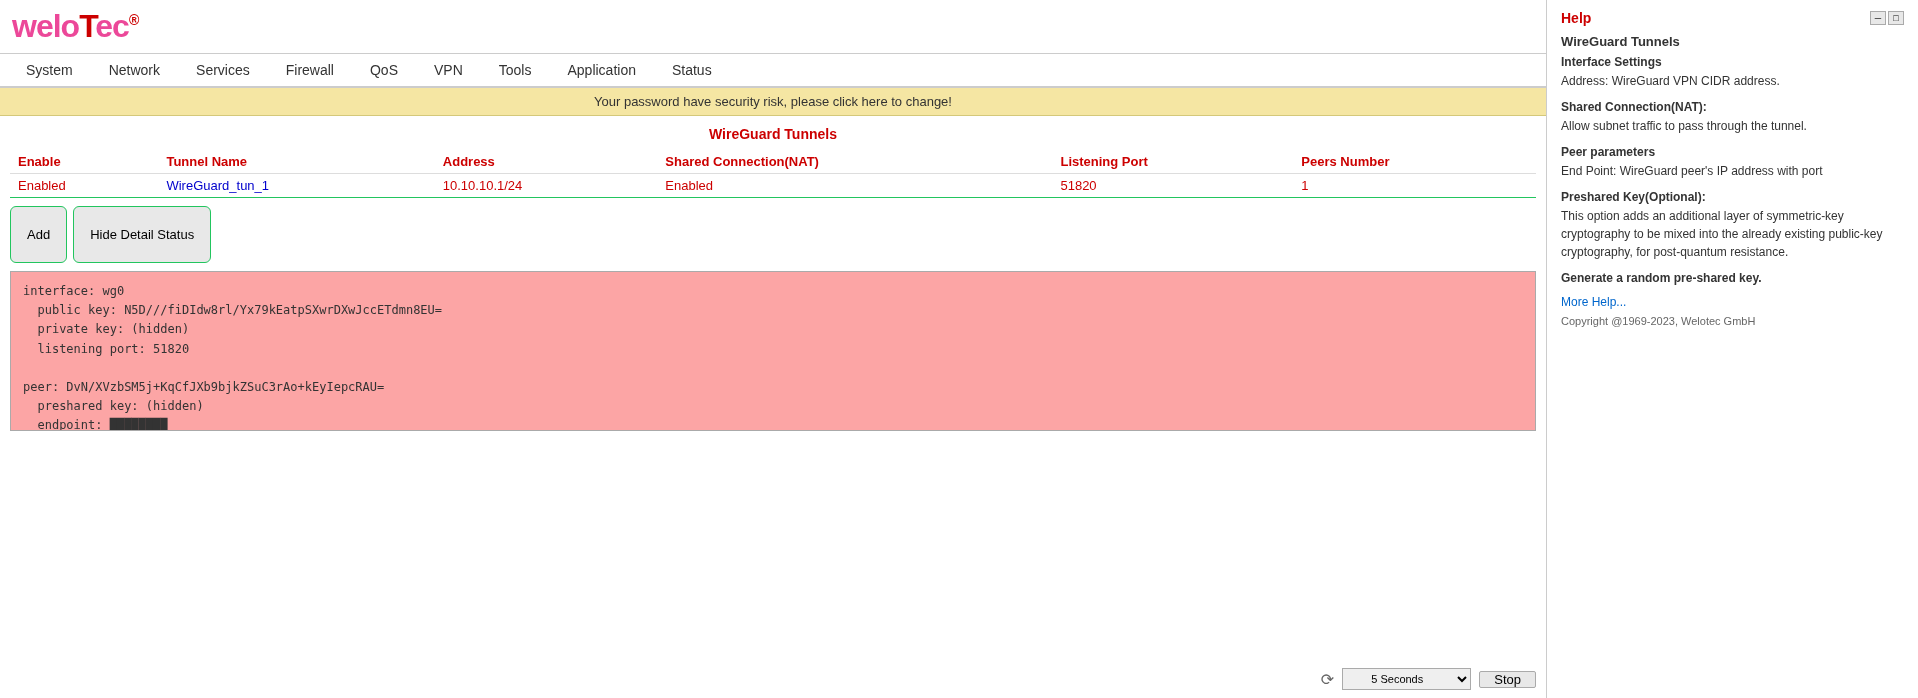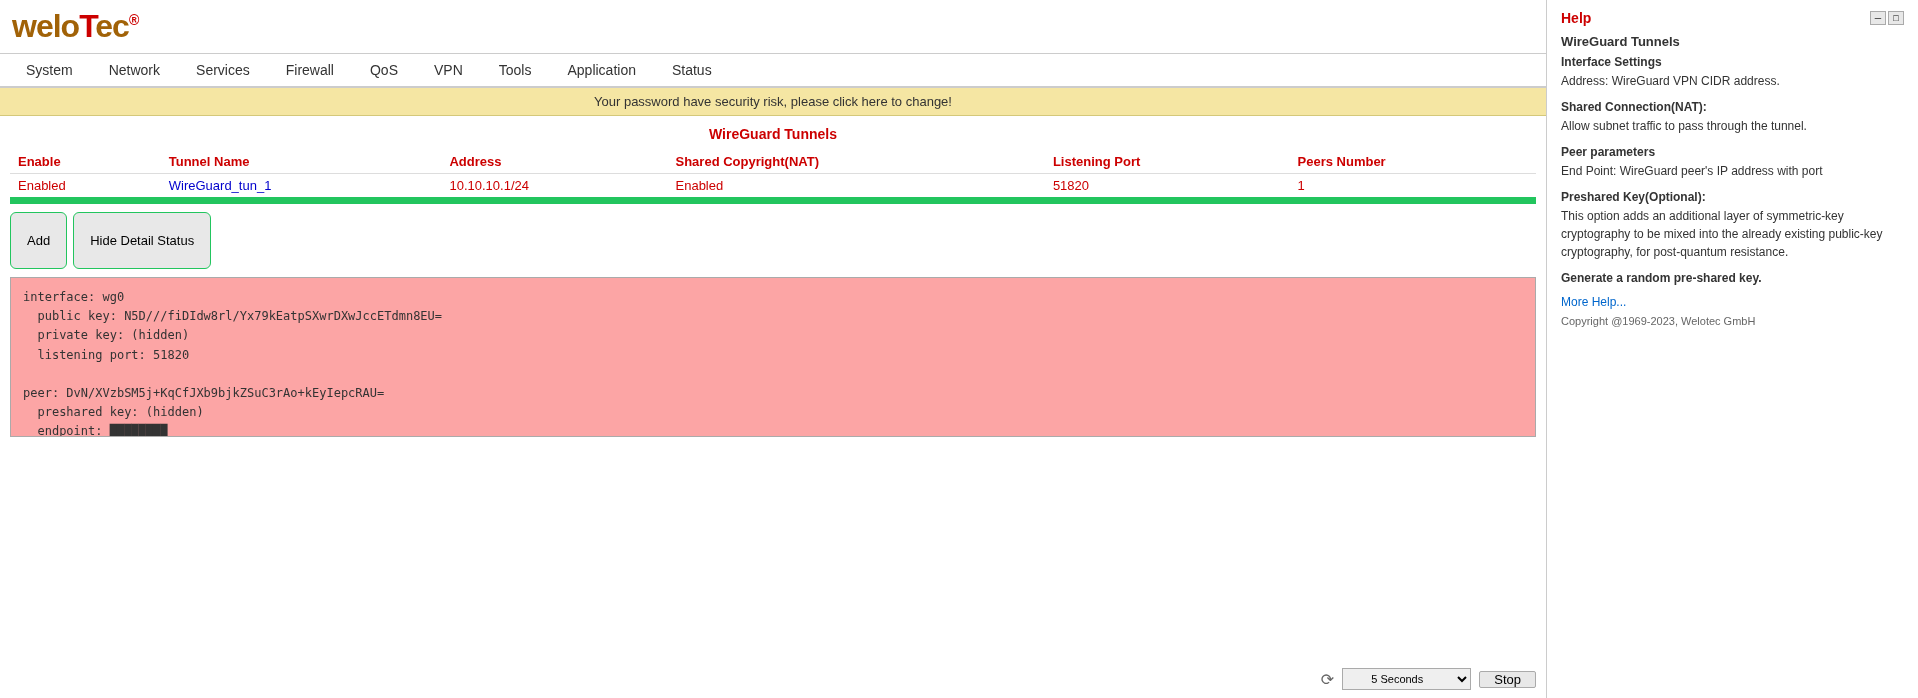--- a/index.html
+++ b/index.html
@@ -22,21 +22,21 @@
     
     #page-content { flex: 1; padding: 10px; }
 
     
     #wg-title { text-align: center; color: #cc0000; font-weight: bold; font-size: 14px; margin-bottom: 8px; }
 
     
     #wg-table { width: 100%; border-collapse: collapse; margin-bottom: 8px; }
     #wg-table th { color: #cc0000; font-weight: bold; font-size: 13px; padding: 4px 8px; border-bottom: 1px solid #ddd; text-align: left; }
     #wg-table td { padding: 4px 8px; font-size: 13px; }
-    #wg-table tr.data-row td { border-bottom: 7px solid #22c55e; }
+    #wg-table tr.data-row td { border-bottom: 1px solid #22c55e; }
     .cell-enabled { color: #cc0000; }
     .cell-tunnel-name { color: #0000cc; }
     .cell-address { color: #cc0000; }
     .cell-shared { color: #cc0000; }
     .cell-port { color: #cc0000; }
     .cell-peers { color: #cc0000; }
 
     
     #btn-row { display: flex; gap: 6px; margin-bottom: 8px; }
     .btn { padding: 20px 16px; background: #e8e8e8; border: 1px solid #22c55e; cursor: pointer; font-size: 13px; border-radius: 6px; }
@@ -58,21 +58,21 @@
     .win-btn { width: 16px; height: 14px; background: #e8e8e8; border: 1px solid #aaa; cursor: pointer; display: flex; align-items: center; justify-content: center; font-size: 9px; }
     #sidebar-subtitle { font-weight: bold; color: #333; margin-bottom: 6px; font-size: 13px; }
     .help-section { margin-bottom: 10px; }
     .help-section-title { font-weight: bold; color: #333; margin-bottom: 3px; font-size: 12px; }
     .help-text { color: #333; font-size: 12px; line-height: 1.5; }
     .more-help { color: #0066cc; cursor: pointer; font-size: 12px; margin-top: 8px; }
     .copyright { color: #666; font-size: 11px; margin-top: 6px; }
 
     
     .logo-text { font-size: 32px; font-weight: 900; letter-spacing: -1px; }
-    .logo-we { color: #a16207; text-align: right; }
+    .logo-we { color: #ec4899; text-align: right; }
     .logo-tec { color: #cc0000; }
   </style>
 </head>
 <body>
 
 <div id="main-content">
 
   <div id="header">
     <div id="logo">
       <span class="logo-text">
@@ -98,21 +98,21 @@
   <div id="page-content">
     <div id="wg-title">WireGuard Tunnels</div>
 
     
     <table id="wg-table">
       <thead>
         <tr>
           <th>Enable</th>
           <th>Tunnel Name</th>
           <th>Address</th>
-          <th>Shared Copyright(NAT)</th>
+          <th>Shared Connection(NAT)</th>
           <th>Listening Port</th>
           <th>Peers Number</th>
         </tr>
       </thead>
       <tbody>
         <tr class="data-row">
           <td class="cell-enabled">Enabled</td>
           <td class="cell-tunnel-name">WireGuard_tun_1</td>
           <td class="cell-address">10.10.10.1/24</td>
           <td class="cell-shared">Enabled</td>

